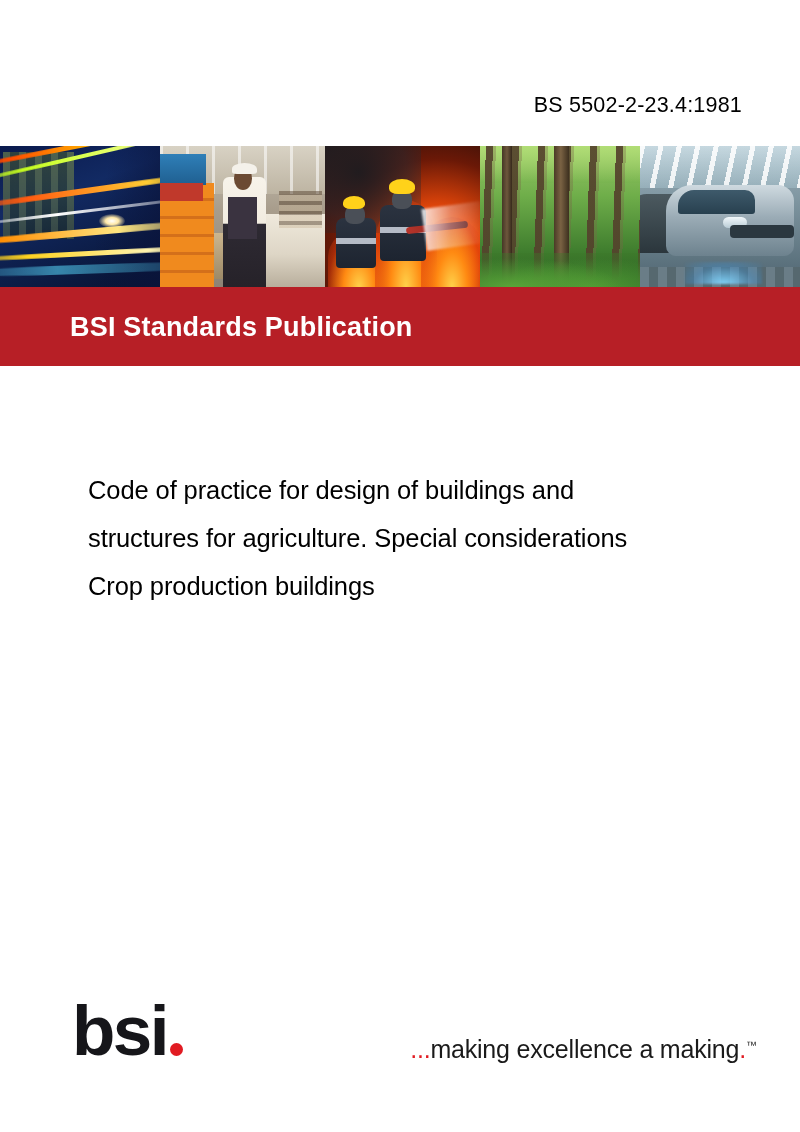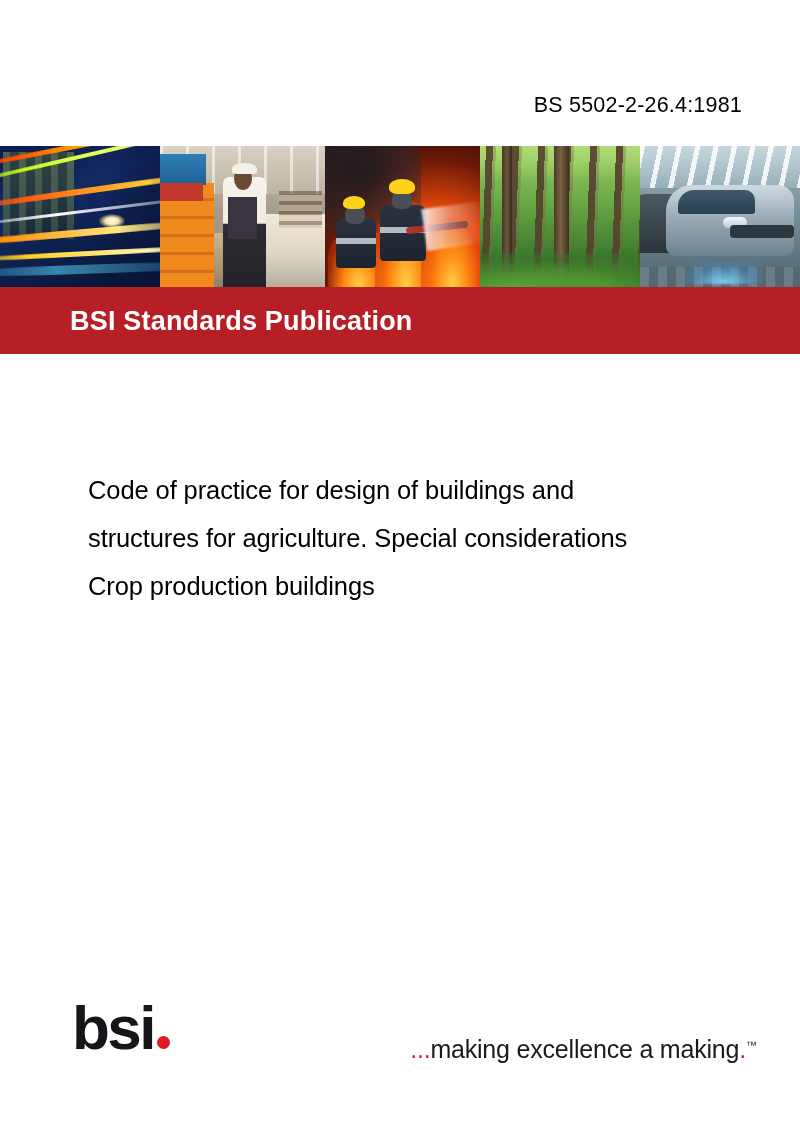--- a/index.html
+++ b/index.html
@@ -275,21 +275,21 @@
     position: absolute; left: 0; bottom: 0; width: 100%; height: 14%;
     background: repeating-linear-gradient(90deg, #6a7d87 0 9px, #56686f 9px 18px);
   }
 
   
   .red-banner {
     position: absolute;
     left: 0;
     top: 287px;
     width: 800px;
-    height: 67px;
+    height: 79px;
     background: #b71f26;
   }
   .red-banner-text {
     position: absolute;
     left: 70px;
     top: 50%;
     transform: translateY(-50%);
     color: #ffffff;
     font-size: 27px;
     font-weight: 600;
@@ -314,21 +314,21 @@
 
   
   .footer-logo {
     position: absolute;
     left: 72px;
     top: 1003px;
     display: flex;
     align-items: flex-end;
   }
   .logo-text {
-    font-size: 62px;
+    font-size: 71px;
     font-weight: bold;
     color: #16161a;
     letter-spacing: -2.5px;
     line-height: 0.8;
     text-align: right;
   }
   .logo-dot {
     width: 13px;
     height: 13px;
     border-radius: 50%;
@@ -350,21 +350,21 @@
     font-size: 11px;
     vertical-align: super;
     letter-spacing: 0;
   }
 </style>
 </head>
 <body>
 
 <div class="page">
 
-  <div class="std-number">BS 5502-2-26.4:1981</div>
+  <div class="std-number">BS 5502-2-23.4:1981</div>
 
   <div class="image-strip">
 
     <div class="panel p1">
       <div class="bldg"></div>
       <div class="streak s7"></div>
       <div class="streak s1"></div>
       <div class="streak s2"></div>
       <div class="streak s3"></div>
       <div class="streak s4"></div>

